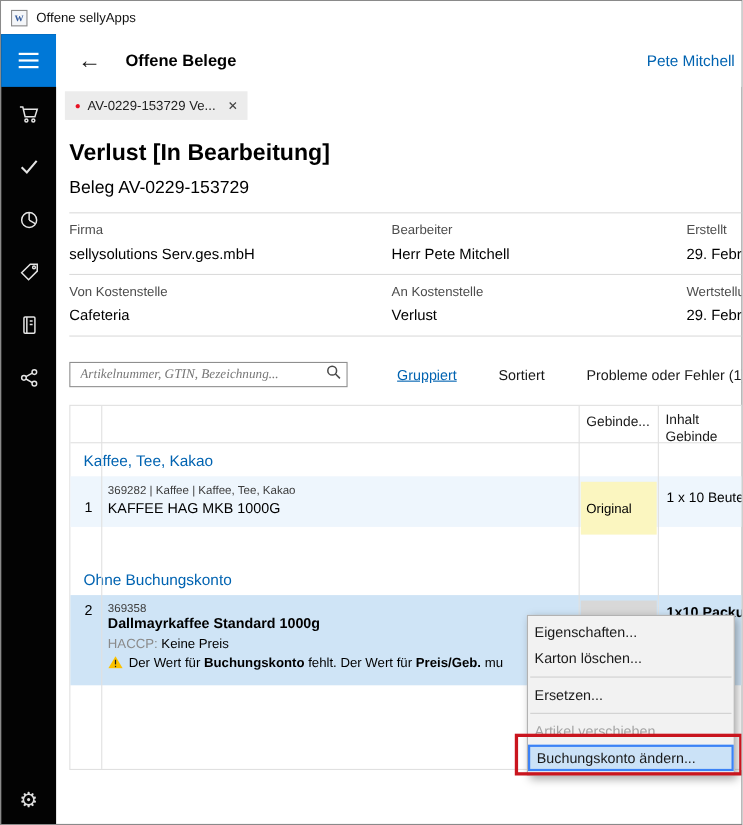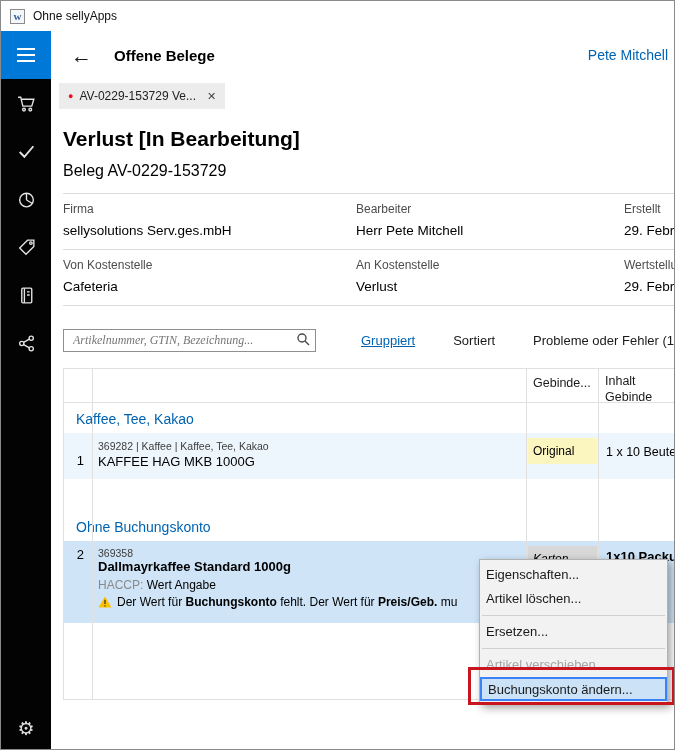--- a/index.html
+++ b/index.html
@@ -71,21 +71,21 @@
   .rownum { position:absolute; left:0; width:20px; text-align:right; font-size:13px; }
   .row1 .rownum { top:20px; } .row2 .rownum { top:6px; }
   .meta { position:absolute; left:34px; font-size:10.5px; color:#3d3d3d; white-space:nowrap; }
   .row1 .meta { top:7px; } .row2 .meta { top:6px; }
   .itemname { position:absolute; left:34px; font-size:13px; white-space:nowrap; }
   .row1 .itemname { top:21px; }
   .row2 .itemname { top:18px; font-weight:bold; }
   .haccp { position:absolute; left:34px; top:37px; font-size:12px; }
   .haccp .hl-label { color:#8a8a8a; }
   .warnline { position:absolute; left:34px; top:54px; font-size:12px; display:flex; align-items:center; gap:5px; white-space:nowrap; }
-  .gebinde-cell { position:absolute; left:464px; top:5px; width:69px; padding:6px 5px; font-size:12px; z-index:1; }
+  .gebinde-cell { position:absolute; left:464px; top:5px; width:69px; padding:17px 5px; font-size:12px; z-index:1; }
   .cell-yellow { background:#fbf6c0; }
   .cell-gray  { background:#d8d8d8;font-style:italic; }
   .inhalt-cell { position:absolute; left:542px; font-size:12.5px; white-space:nowrap; }
   .row1 .inhalt-cell { top:12px; }
   .row2 .inhalt-cell { top:8px; font-weight:bold; font-size:13px; }
   .gap1 { height:32px; }
   
   .ctxmenu { position:absolute; left:478px; top:558px; width:189px; background:#f2f2f2;
     border:1px solid #b2b2b2; box-shadow:3px 3px 8px rgba(0,0,0,0.35); padding:3px 0; z-index:10; }
   .mi { height:24px; line-height:24px; padding-left:6px; font-size:13px; color:#1a1a1a; cursor:pointer; white-space:nowrap; }
@@ -95,21 +95,21 @@
   .annotation { position:absolute; left:467px; top:666px; width:207px; height:38px;
     border:3px solid #c9151e; z-index:11; pointer-events:none; }
 </style>
 </head>
 <body>
 
 <div class="app">
 
   <div class="titlebar">
     <div class="app-logo">w</div>
-    <div class="win-title">Ohne sellyApps</div>
+    <div class="win-title">Offene sellyApps</div>
   </div>
 
   <div class="sidebar">
     <div class="hamburger">
       <span></span>
         <span></span>
         <span></span>
     </div>
     <div class="navicon">
       <svg width="21" height="21" viewBox="0 0 20 20">
@@ -239,39 +239,39 @@
       <div class="gap1"></div>
 
       <div class="grouphdr">Ohne Buchungskonto</div>
 
       <div class="item-row row2">
         <div class="rownum">2</div>
         <div class="meta">369358</div>
         <div class="itemname">Dallmayrkaffee Standard 1000g</div>
         <div class="haccp">
           <span class="hl-label">HACCP:</span>
-          <span>Wert Angabe</span>
+          <span>Keine Preis</span>
         </div>
         <div class="warnline">
           <svg width="14" height="12" viewBox="0 0 14 12">
             <polygon points="7,0.5 13.5,11.5 0.5,11.5" fill="#fcc200"></polygon>
             <rect x="6.45" y="3.8" width="1.1" height="4.2" fill="#1a1a1a"></rect>
             <rect x="6.45" y="9.3" width="1.1" height="1.2" fill="#1a1a1a"></rect>
           </svg>
           <span><span>Der Wert für </span><b>Buchungskonto</b><span> fehlt. Der Wert für </span><b>Preis/Geb.</b><span> mu</span></span>
         </div>
         <div class="gebinde-cell cell-gray">Karton</div>
         <div class="inhalt-cell">1x10 Packung</div>
       </div>
     </div>
   </div>
 
   <div class="ctxmenu">
     <div class="mi">Eigenschaften...</div>
-    <div class="mi">Artikel löschen...</div>
+    <div class="mi">Karton löschen...</div>
     <div class="msep"></div>
     <div class="mi">Ersetzen...</div>
     <div class="msep"></div>
     <div class="mi disabled">Artikel verschieben...</div>
     <div class="mi hl">Buchungskonto ändern...</div>
   </div>
 
   <div class="annotation"></div>
 
 </div>

